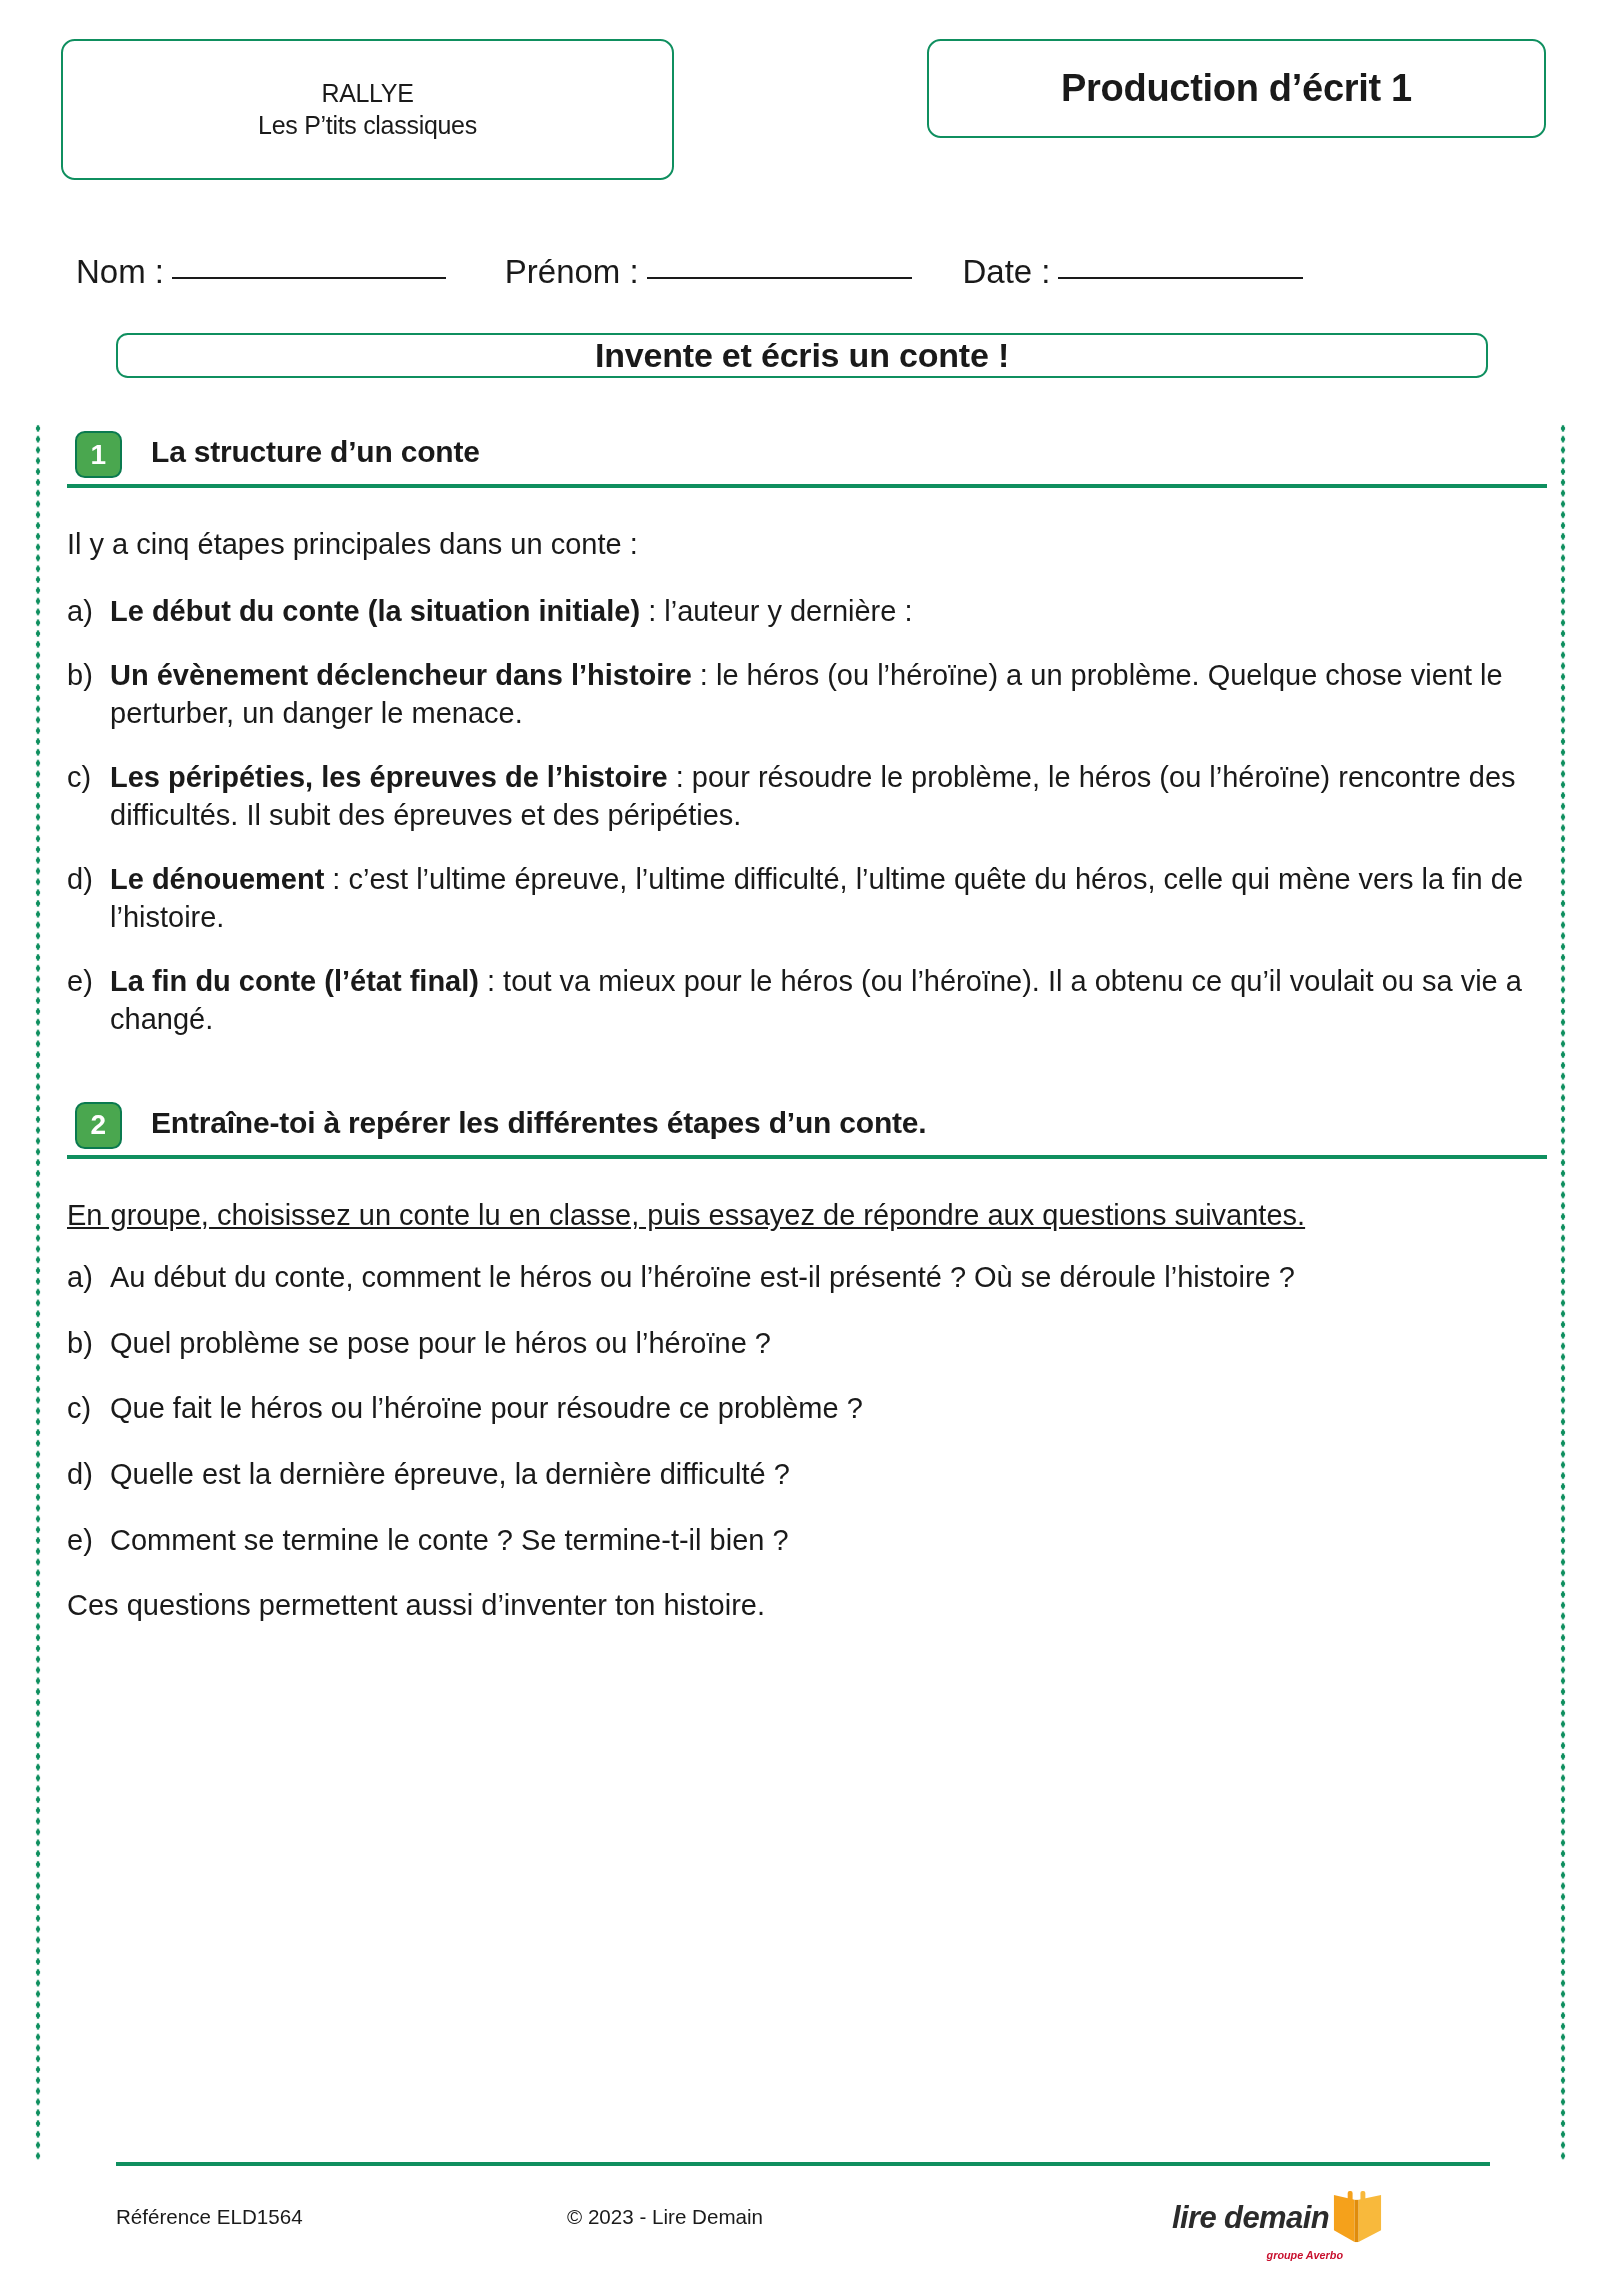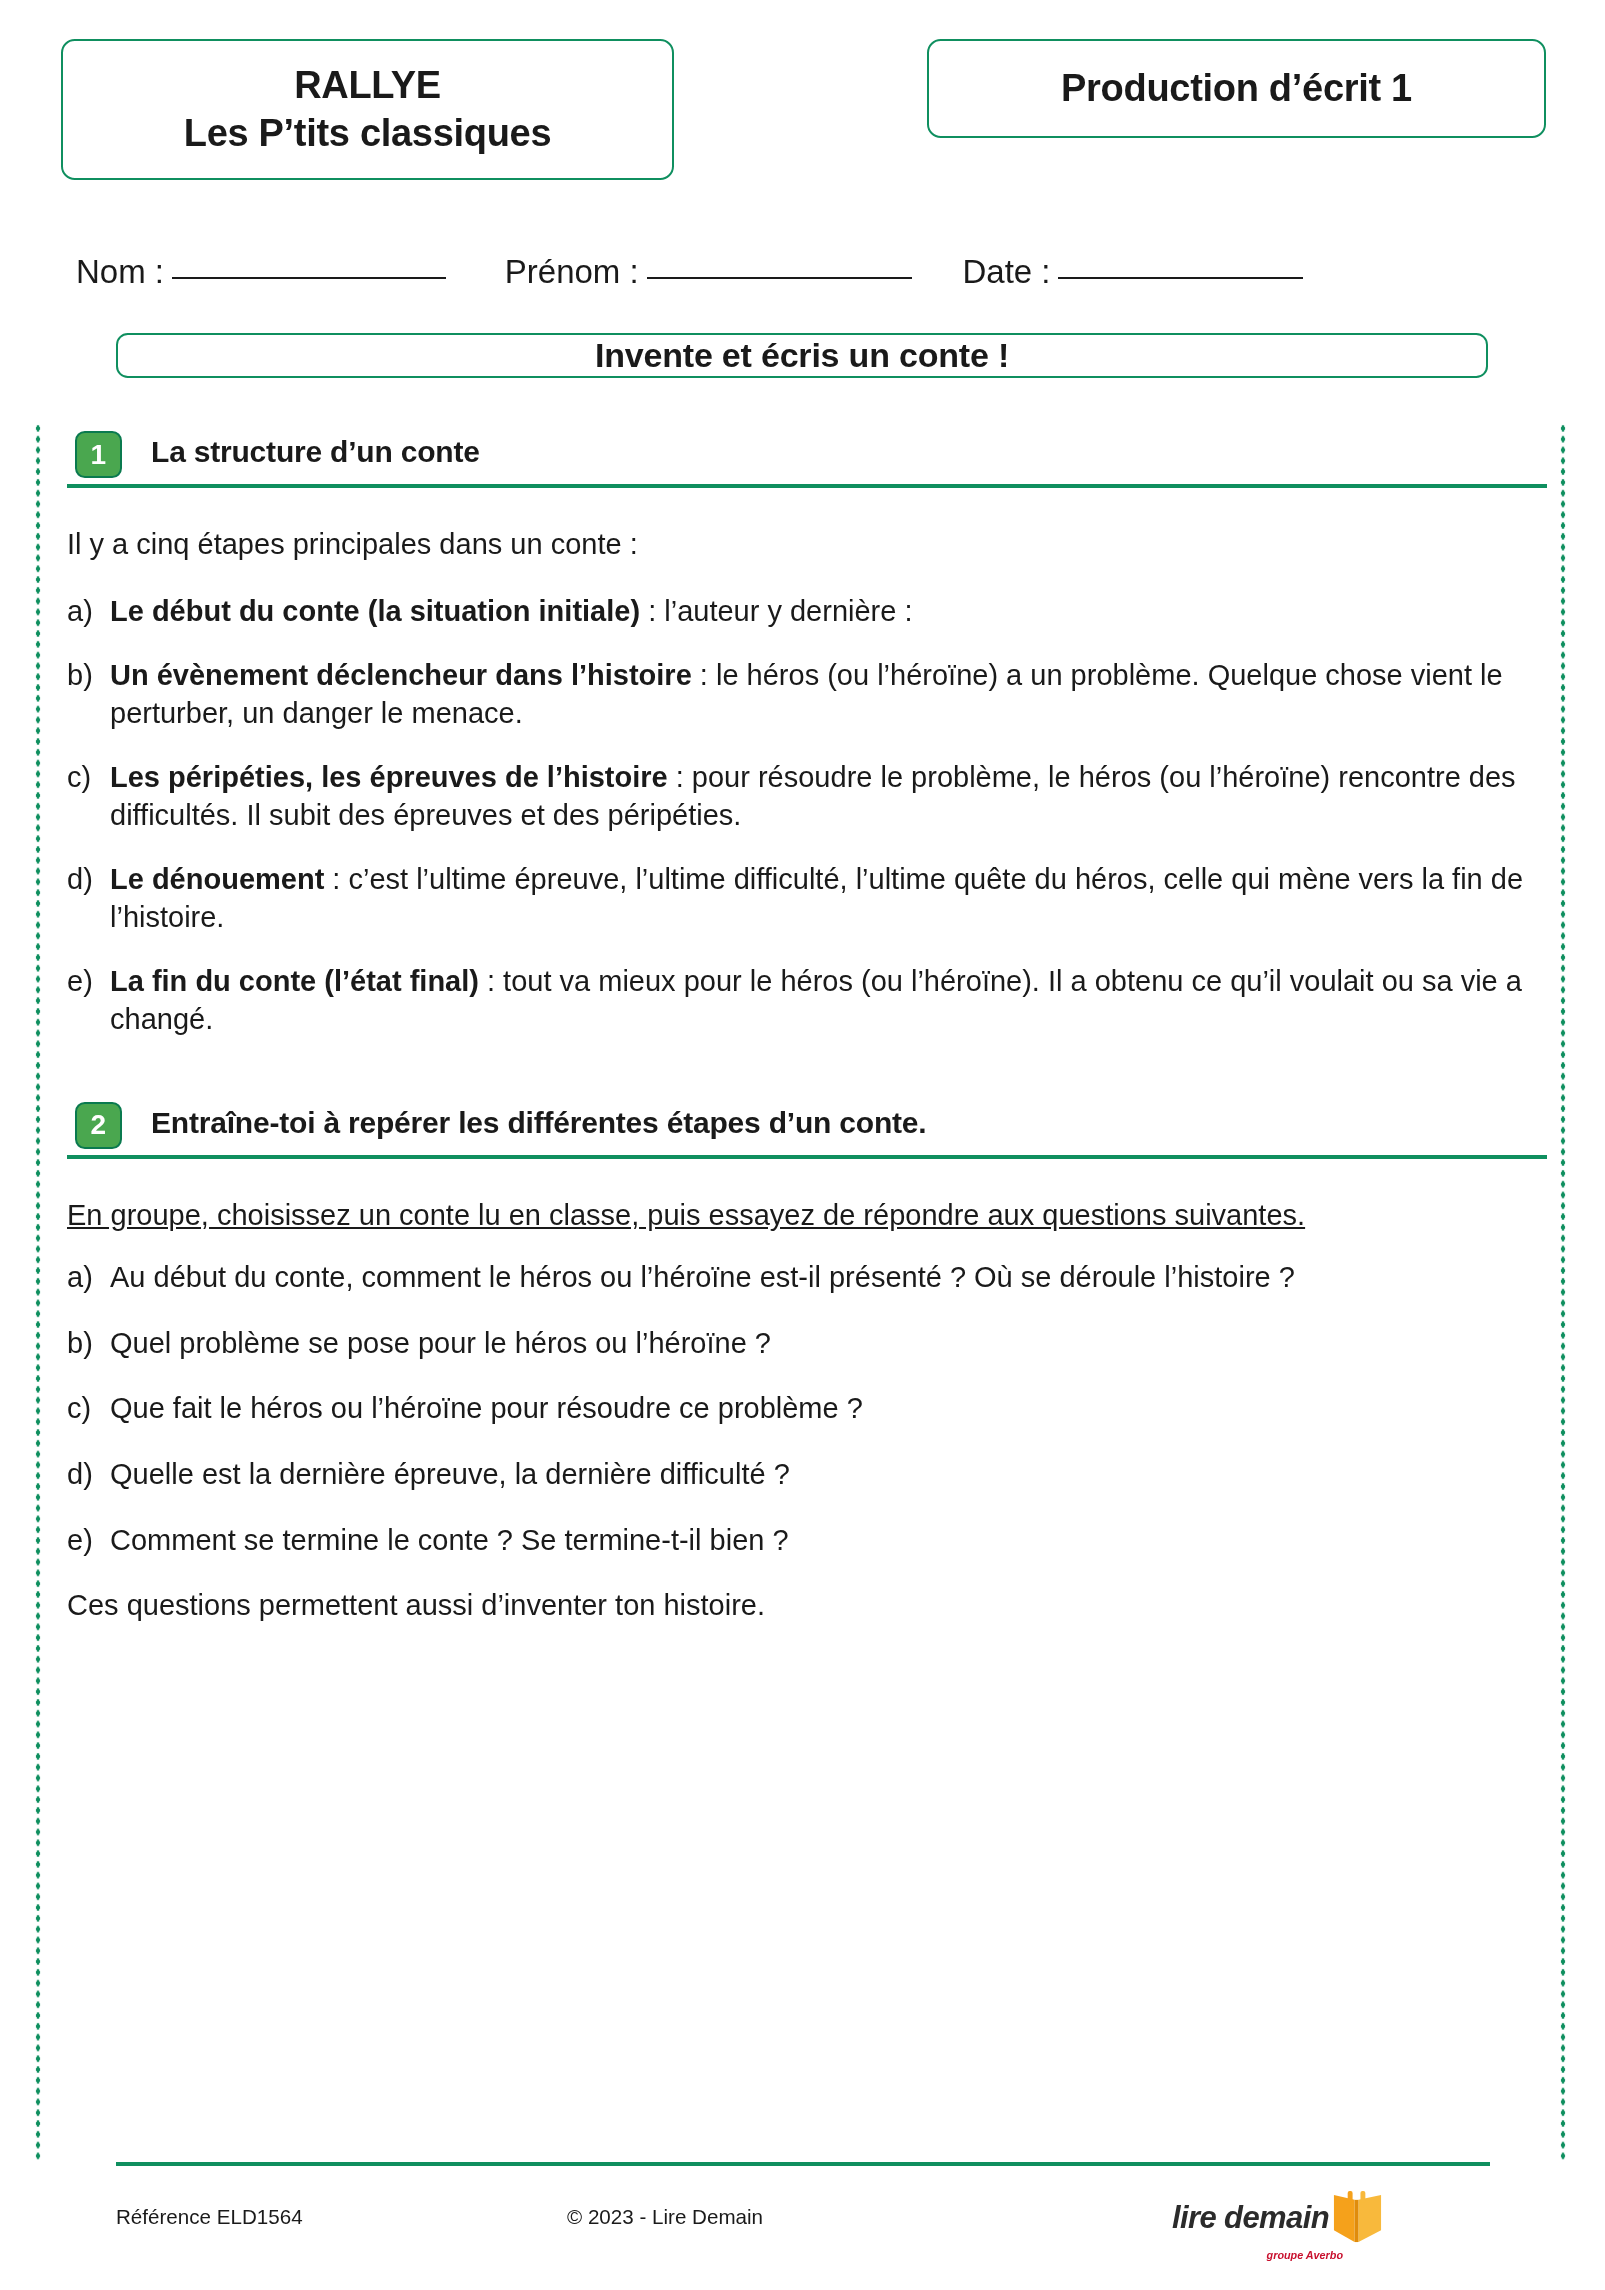--- a/index.html
+++ b/index.html
@@ -43,22 +43,22 @@
   }
   .hbox-left {
     width: 613px;
     height: 141px;
   }
   .hbox-right {
     width: 619px;
     height: 99px;
   }
   .hbox-left .line {
-    font-weight: bold;
-    font-size: 38px;
+    font-weight: normal;
+    font-size: 25px;
     letter-spacing: -0.3px;
     line-height: 1.25;
     color: #1a1a1a;
     text-align: center;
   }
   .hbox-right .line {
     font-weight: bold;
     font-size: 38px;
     color: #1a1a1a;
     text-align: center;

